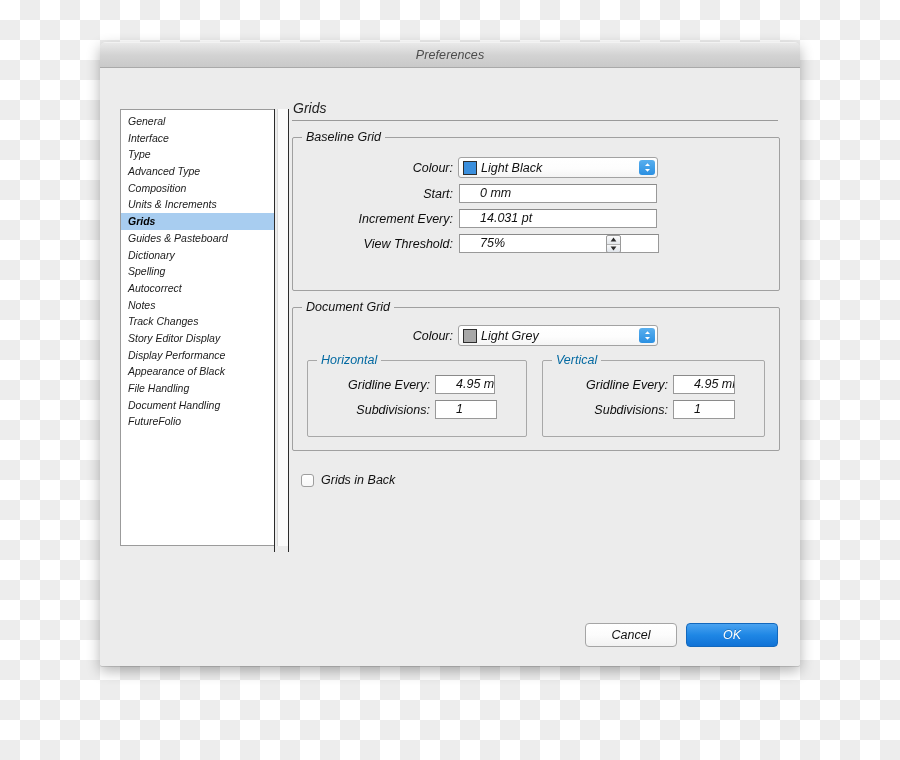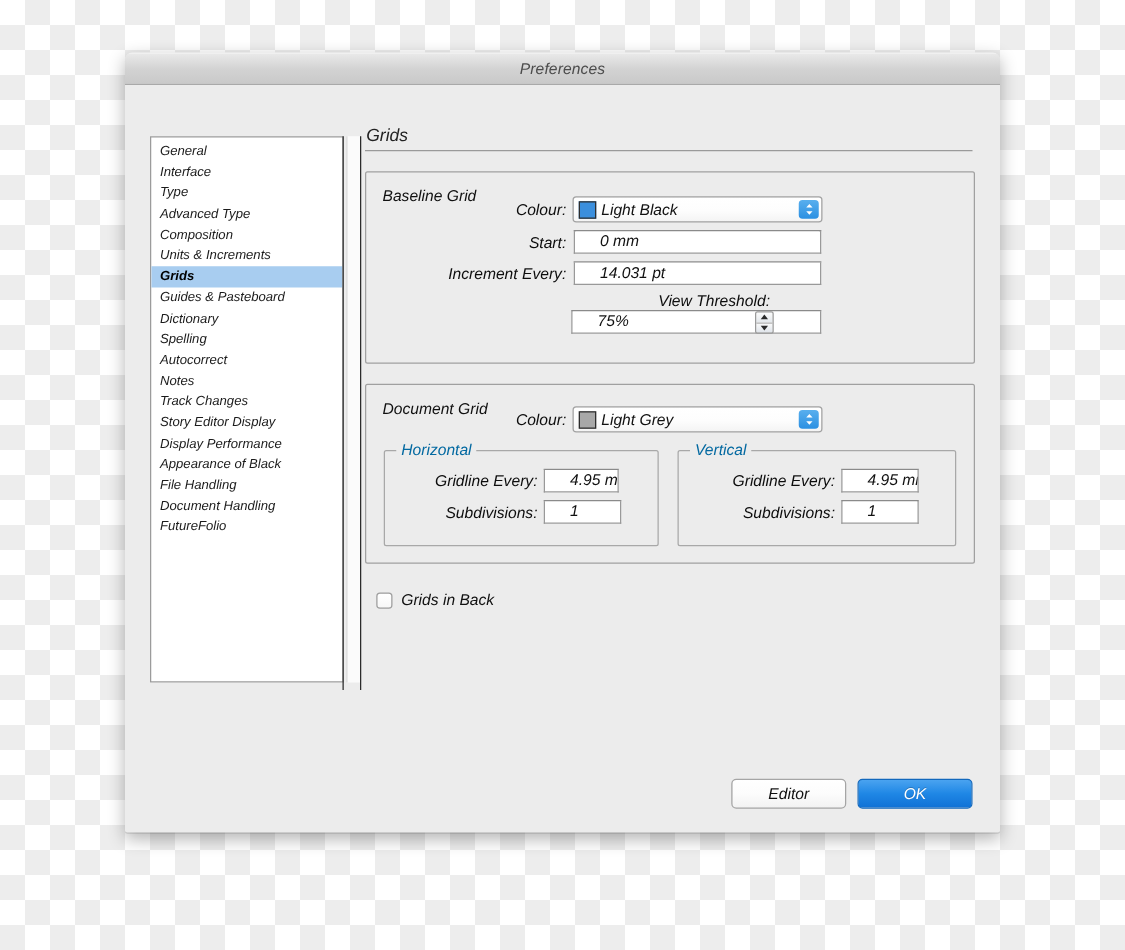--- a/index.html
+++ b/index.html
@@ -137,21 +137,20 @@
     margin-top: 16px;
   }
   .group > .legend {
     position: absolute;
     top: -8px;
     left: 9px;
     background: #ececec;
     padding: 0 4px;
     font-size: 12.5px;
     color: #111;
-    margin-top: 20px;
   }
   .subgroup {
     position: relative;
     border: 1px solid #a8a8a8;
     border-radius: 2px;
   }
   .subgroup > .legend {
     position: absolute;
     top: -8px;
     left: 9px;
@@ -362,21 +361,21 @@
             <div class="label" style="width:160px;">Start:</div>
             <div class="tfield" style="width:198px; margin-left:6px;">0 mm</div>
           </div>
 
 
           <div class="row">
             <div class="label" style="width:160px;">Increment Every:</div>
             <div class="tfield" style="width:198px; margin-left:6px;">14.031 pt</div>
           </div>
 
-          <div class="row" style="margin-bottom:0;flex-direction:column;">
+          <div class="row" style="margin-bottom:0;">
             <div class="label" style="width:160px;">View Threshold:</div>
             <div style="position:relative; width:164px; margin-left:6px;">
               <div class="tfield" style="width:200px;">75%</div>
               <div class="stepper">
                 <div class="half top">
                   <svg width="7" height="5" viewBox="0 0 7 5">
                       <path d="M3.5 0.6 L6.4 4.4 L0.6 4.4 Z" fill="#2a2a2a"></path>
                     </svg>
                 </div>
                 <div class="half bottom">
@@ -441,18 +440,18 @@
         </div>
       </div>
 
       <div class="checkrow">
         <span class="checkbox"></span>
         <span class="clabel">Grids in Back</span>
       </div>
     </div>
 
     <div id="buttons">
-      <div class="btn cancel">Editor</div>
+      <div class="btn cancel">Cancel</div>
       <div class="btn ok">OK</div>
     </div>
 
   </div>
 </div>
 
 </body></html>

